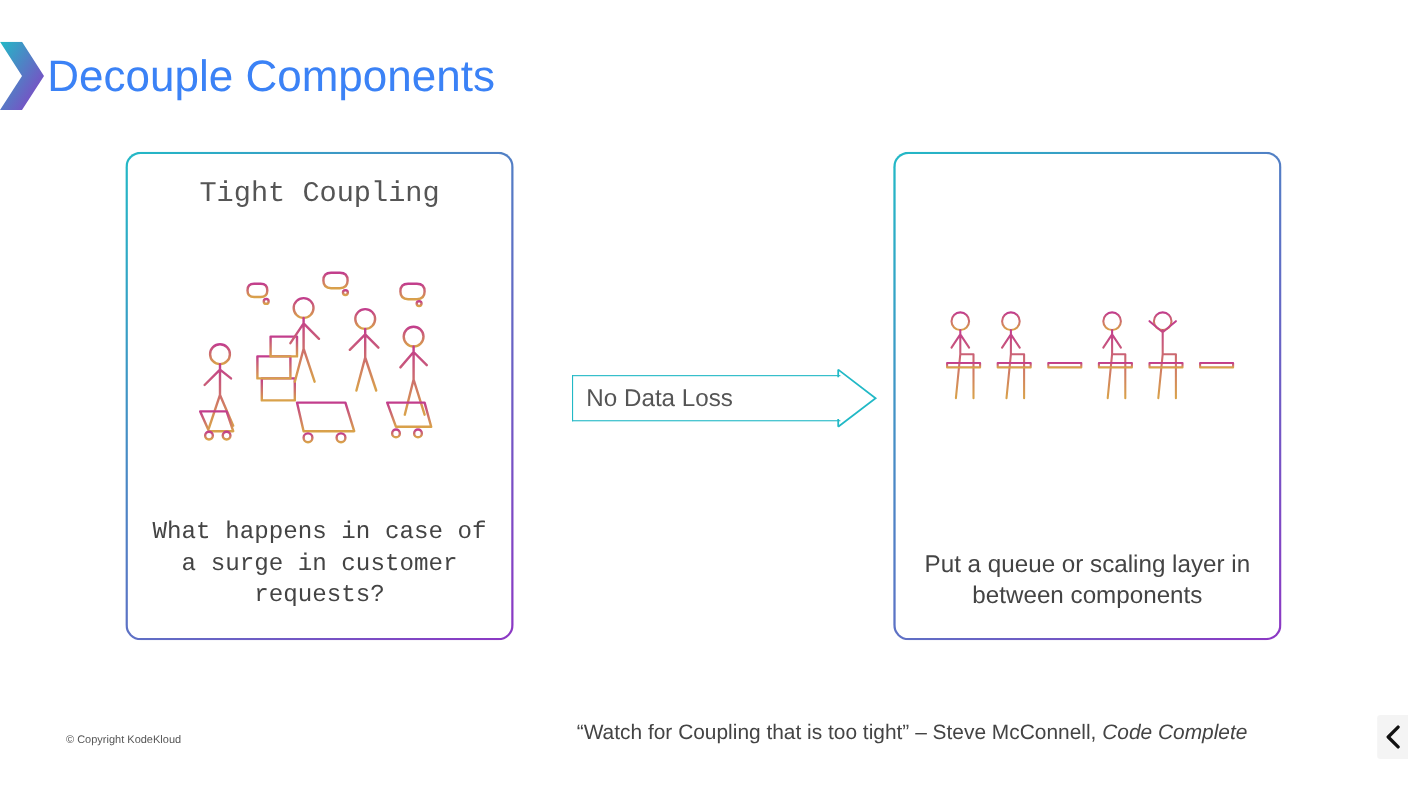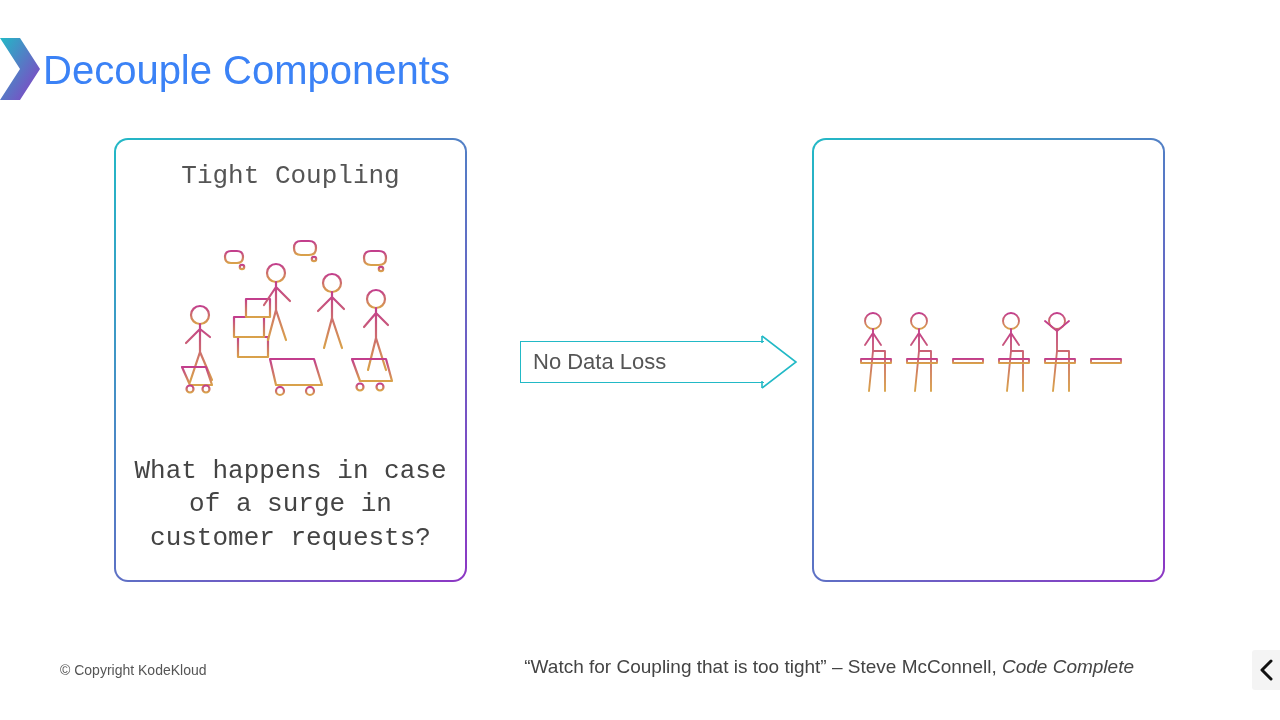--- a/index.html
+++ b/index.html
@@ -19,28 +19,28 @@
     text-align: center;
     padding: 20px 18px 24px 18px;
     display: flex;
     flex-direction: column;
     justify-content: space-between;
   }
   .card-left  { left: 114px; top: 138px; font-family: Liberation Mono, monospace; }
   .card-right { left: 812px; top: 138px; }
   .card-title { font-size: 26px; color: #555; font-weight: 400; line-height: 1.25; }
   .card-illustration { flex: 1; display: flex; align-items: center; justify-content: center; }
-  .card-caption { font-size: 26px; color: #444; font-weight: 400; line-height: 1.3; }
+  .card-caption { font-size: 22px; color: #444; font-weight: 400; line-height: 1.3; }
   .arrow-wrap { position: absolute; left: 520px; top: 339px; width: 280px; height: 46px; display:flex; align-items:center; }
   .arrow-box {
     position: relative; height: 42px; width: 244px; border: 1.6px solid #22b9c6; border-right: none;
     display: flex; align-items: center; padding-left: 12px; font-size: 22px; color: #555;
   }
   .arrow-head { position:absolute; right:0; top:50%; transform:translateY(-50%); }
-  .copyright { position: absolute; left: 60px; bottom: 42px; font-size: 14px; color: #555; }
+  .copyright { position: absolute; left: 60px; bottom: 42px; font-size: 10px; color: #555; }
   .quote { position: absolute; right: 146px; bottom: 42px; font-size: 19px; color: #444; text-align: right; }
   .quote .book { font-style: italic; }
   .pager { position: absolute; right: 0; bottom: 30px; width: 28px; height: 40px; background:#f4f4f4; display:flex; align-items:center; justify-content:center; border-radius:3px 0 0 3px; }
 </style>
 </head>
 <body>
 
 <div class="slide">
 
   <svg class="title-chevron" width="44" height="62" viewBox="0 0 44 62">
@@ -176,20 +176,21 @@
             <rect x="6" y="56" width="30" height="4"></rect>
             <line x1="8" y1="60" x2="8" y2="92"></line>
               <line x1="34" y1="60" x2="34" y2="92"></line>
             <line x1="34" y1="26" x2="34" y2="56"></line>
             <line x1="6" y1="26" x2="6" y2="56"></line>
             <line x1="6" y1="26" x2="34" y2="26"></line>
           </g>
         </g>
       </svg>
     </div>
+    <div class="card-caption">Put a queue or scaling layer in between components</div>
   </div>
 
   <div class="copyright">© Copyright KodeKloud</div>
 
   <div class="quote">
     <span>“Watch for Coupling that is too tight” – Steve McConnell, </span><span class="book">Code Complete</span>
   </div>
 
   <div class="pager">
     <svg width="14" height="22" viewBox="0 0 14 22">

